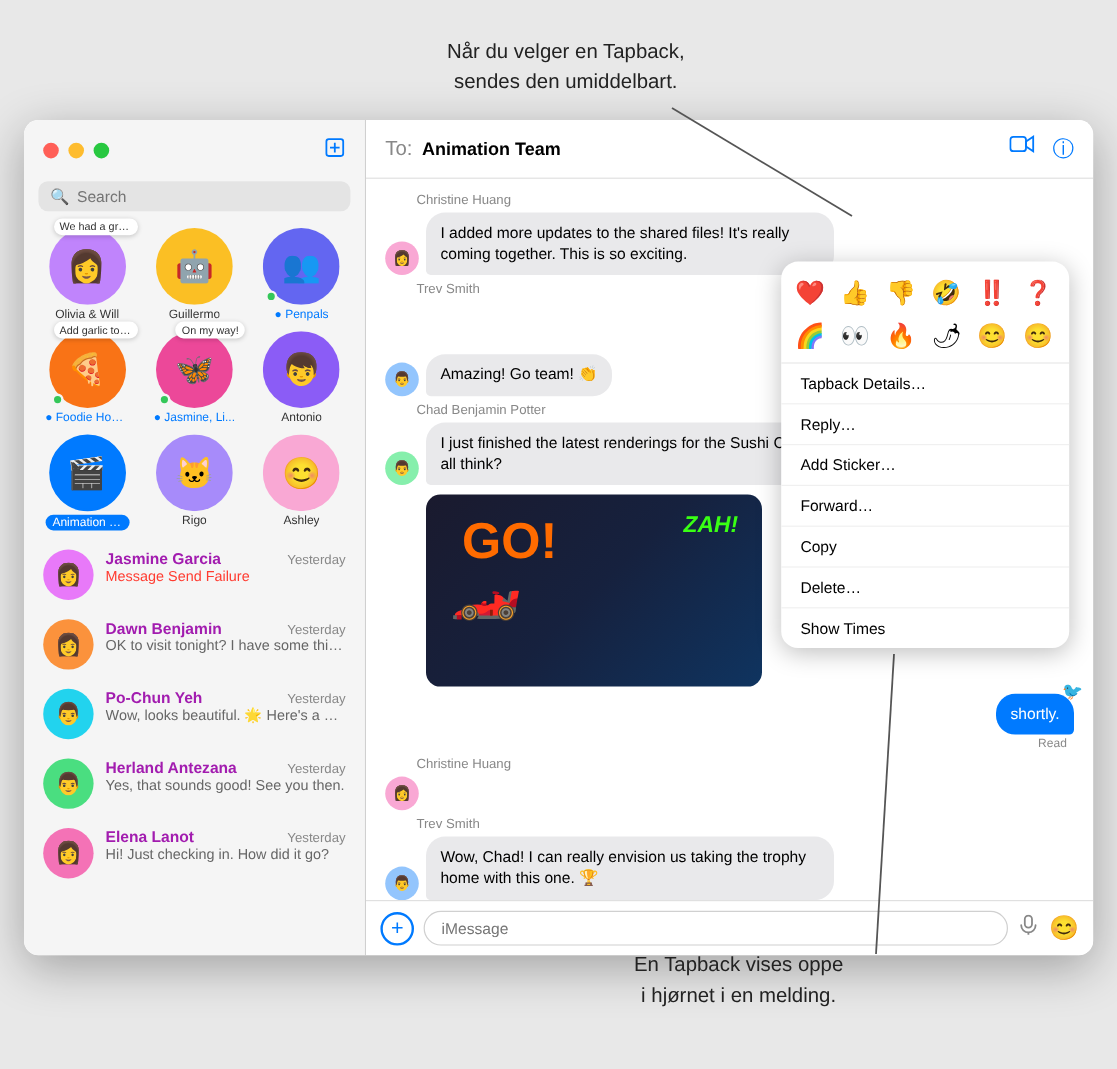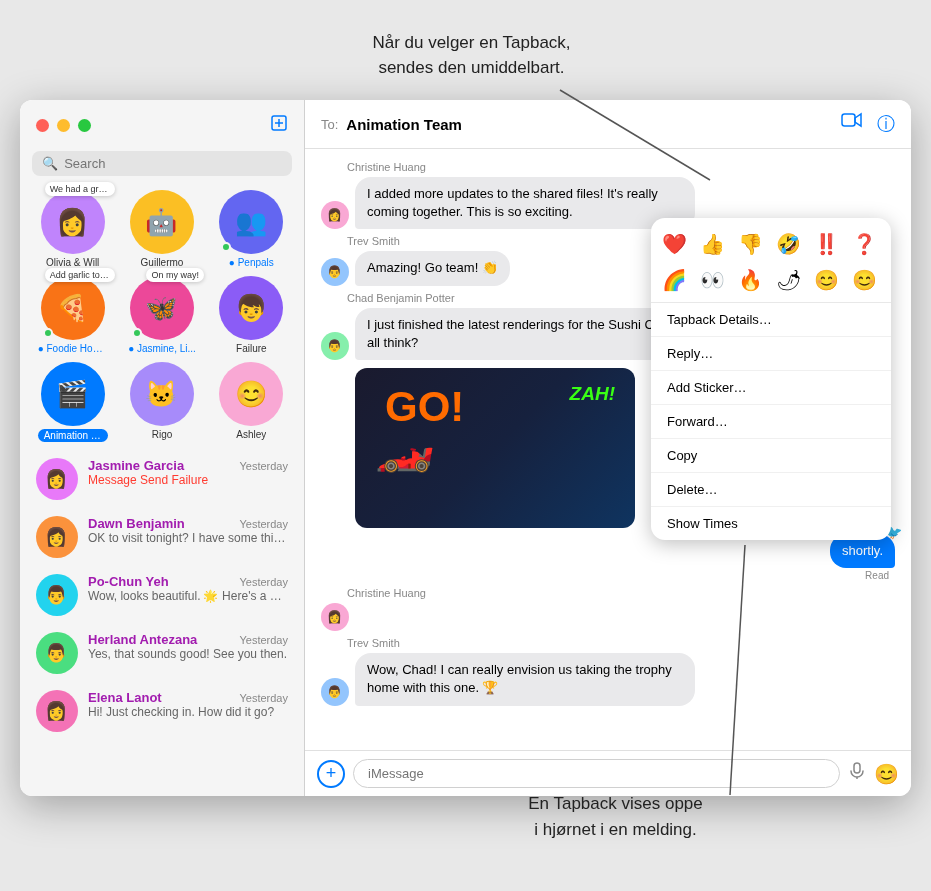--- a/index.html
+++ b/index.html
@@ -225,21 +225,21 @@
     }
 
     
     .chat-header {
       display: flex;
       align-items: center;
       padding: 12px 16px;
       border-bottom: 1px solid #e0e0e0;
       gap: 8px;
     }
-    .chat-header-to { font-size: 13px; color: #888; }
+    .chat-header-to { font-size: 17px; color: #888; }
     .chat-header-name { font-size: 15px; font-weight: 600; color: #000; }
     .chat-header-actions { margin-left: auto; display: flex; gap: 14px; color: #007aff; font-size: 18px; }
 
     
     .messages-area {
       flex: 1;
       overflow-y: auto;
       padding: 12px 16px;
       display: flex;
       flex-direction: column;
@@ -459,21 +459,21 @@
             <div class="avatar-circle" style="background: rgb(236, 72, 153);">🦋</div>
             <div class="online-dot"></div>
             <div class="avatar-bubble">On my way!</div>
           </div>
           <div class="pinned-label online-label">● Jasmine, Li...</div>
         </div>
         <div class="pinned-item">
           <div class="avatar-wrap">
             <div class="avatar-circle" style="background: rgb(139, 92, 246);">👦</div>
           </div>
-          <div class="pinned-label">Failure</div>
+          <div class="pinned-label">Antonio</div>
         </div>
         <div class="pinned-item">
           <div class="avatar-wrap">
             <div class="avatar-circle selected" style="background: rgb(0, 122, 255);">🎬</div>
           </div>
           <div class="pinned-label selected-label">Animation Team</div>
         </div>
         <div class="pinned-item">
           <div class="avatar-wrap">
             <div class="avatar-circle" style="background: rgb(167, 139, 250);">🐱</div>
@@ -566,21 +566,21 @@
             <div class="msg-avatar-small" style="background: rgb(249, 168, 212);">👩</div>
             <div style="position: relative;">
               <div class="bubble incoming">I added more updates to the shared files! It's really coming together. This is so exciting.</div>
             </div>
           </div>
         </div>
         <div class="msg-group">
           <div class="msg-sender">Trev Smith</div>
           <div class="msg-row">
             <div class="msg-avatar-small" style="background: rgb(147, 197, 253);">👨</div>
-            <div style="position: relative;">
+            <div style="position: relative; margin-top: 44px;">
               <div class="bubble incoming">Amazing! Go team! 👏</div>
             </div>
           </div>
         </div>
         <div class="msg-group">
           <div class="msg-sender">Chad Benjamin Potter</div>
           <div class="msg-row">
             <div class="msg-avatar-small" style="background: rgb(134, 239, 172);">👨</div>
             <div style="position: relative;">
               <div class="bubble incoming">I just finished the latest renderings for the Sushi Car! all think?</div>

